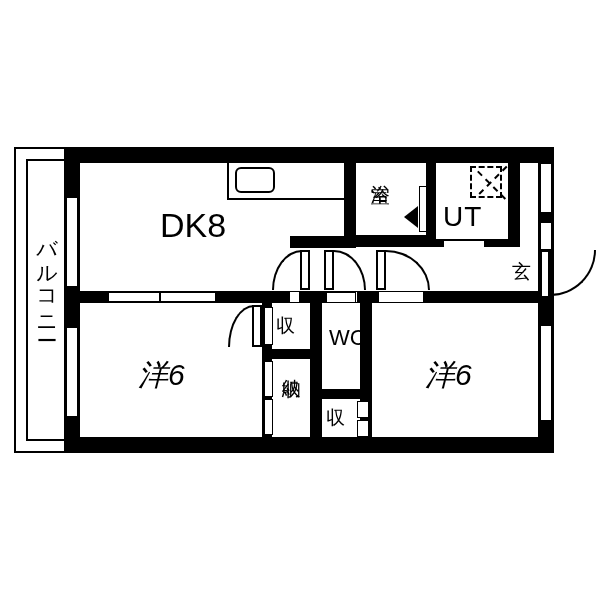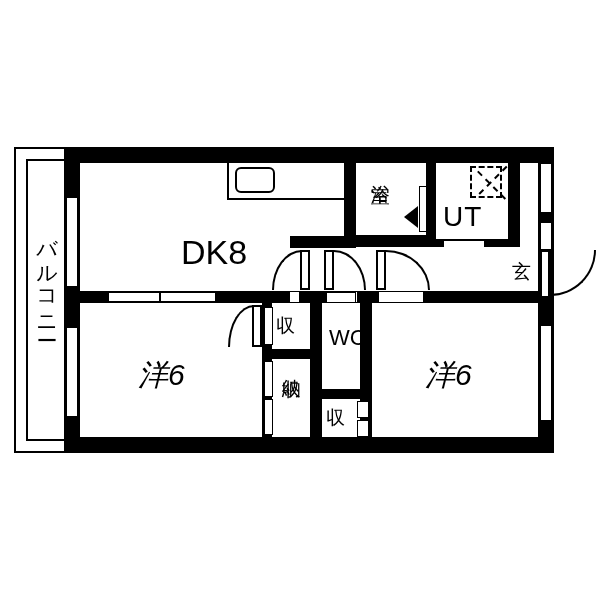--- a/index.html
+++ b/index.html
@@ -65,21 +65,21 @@
 
   <div class="win" style="left:66px;top:197px;width:12px;height:90px;"></div>
   <div class="win" style="left:66px;top:327px;width:12px;height:90px;"></div>
 
   <div class="win" style="left:540px;top:325px;width:12px;height:96px;"></div>
 
   <div class="win" style="left:540px;top:163px;width:12px;height:50px;"></div>
   <div class="win" style="left:540px;top:222px;width:12px;height:28px;"></div>
 
   <div class="room" style="left:80px;top:163px;width:264px;height:128px;"></div>
-  <div class="lab lab-lat" style="left:160px;top:235px;margin-left:21px;">DK8</div>
+  <div class="lab lab-lat" style="left:160px;top:208px;">DK8</div>
 
   <div class="thinline" style="left:227px;top:198px;width:117px;height:2px;"></div>
   <div class="thinline" style="left:227px;top:163px;width:2px;height:37px;"></div>
   <div class="sink" style="left:235px;top:167px;width:40px;height:26px;"></div>
 
   <div class="wall" style="left:344px;top:147px;width:12px;height:100px;"></div>
 
   <div class="room" style="left:356px;top:163px;width:70px;height:76px;"></div>
   <div class="lab vert" style="left:370px;top:170px;">浴室</div>
 

